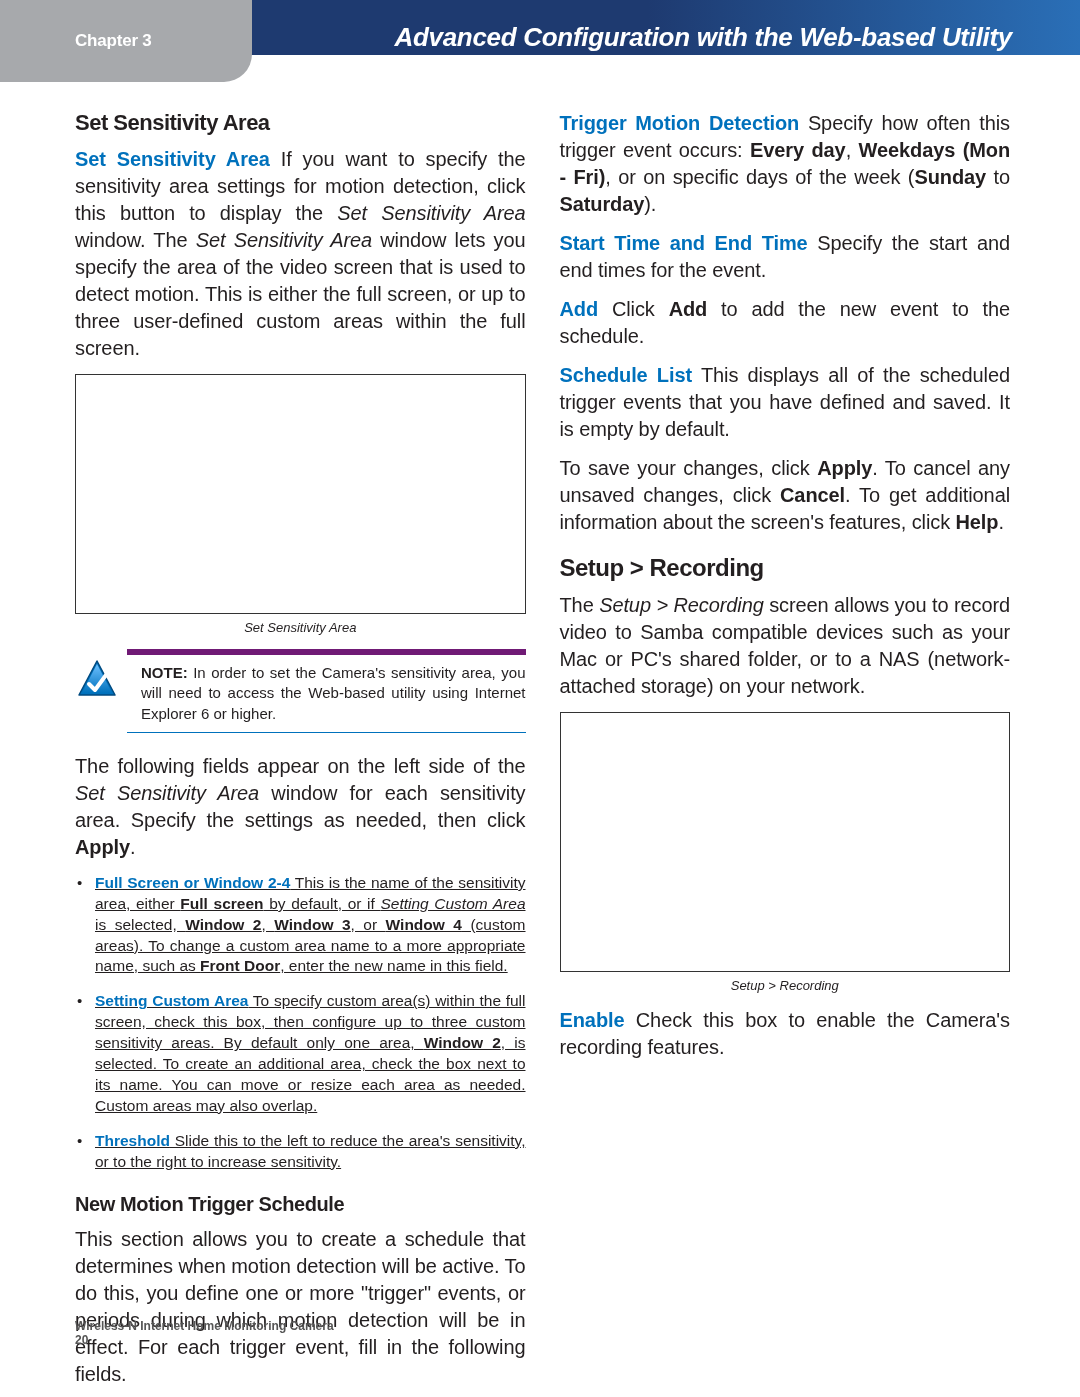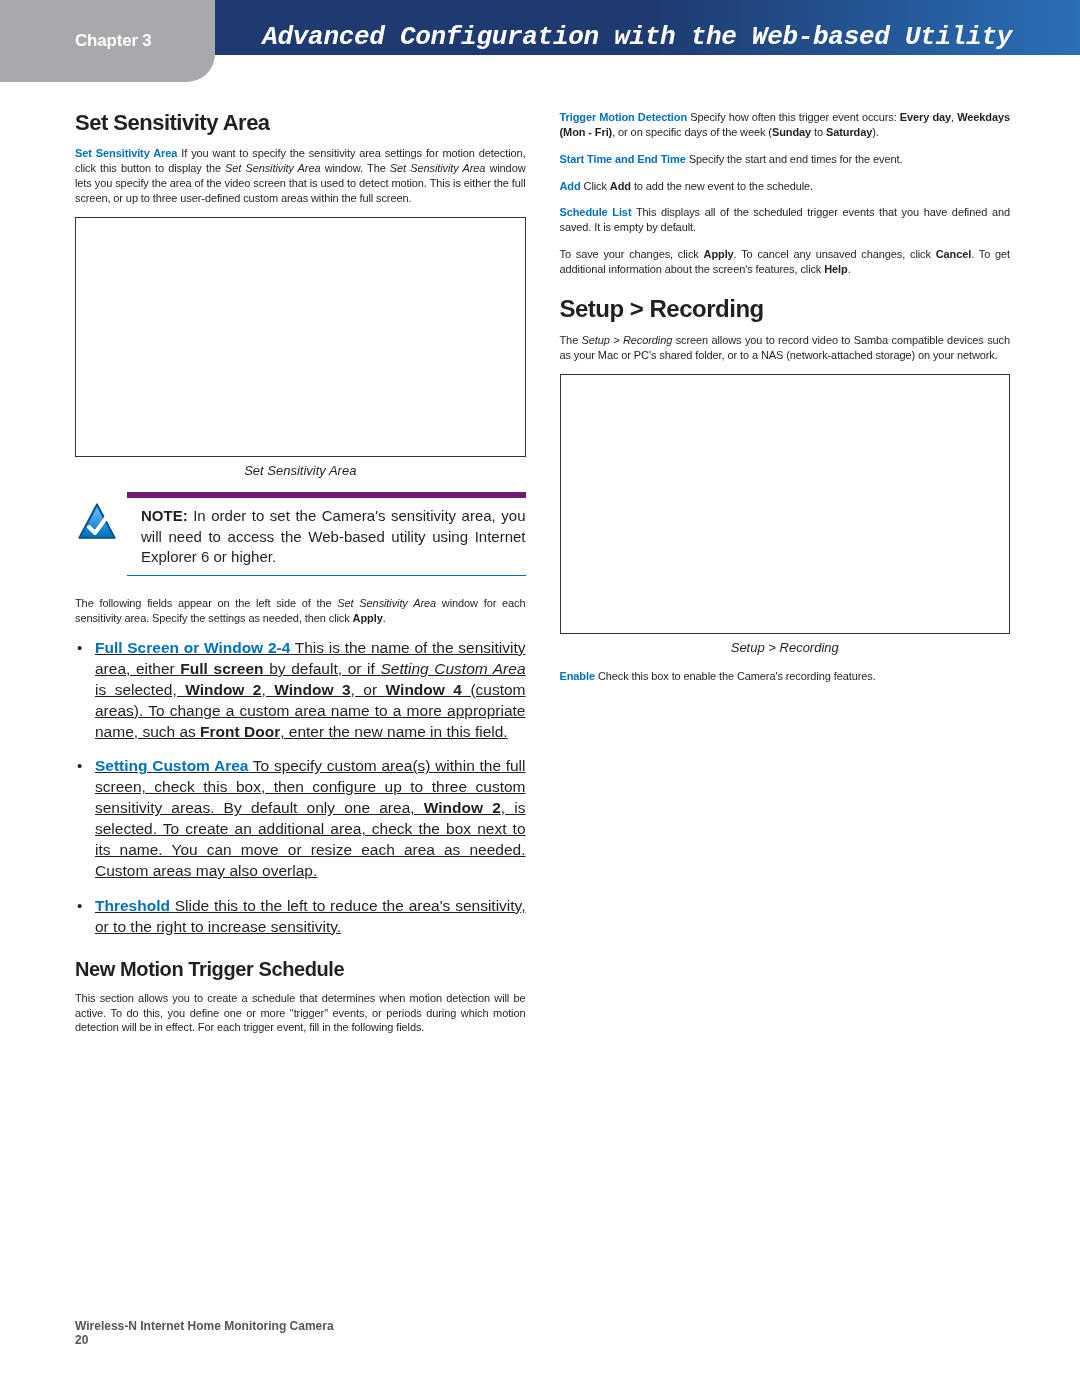--- a/index.html
+++ b/index.html
@@ -11,26 +11,25 @@
     width: 1080px;
     height: 1397px;
     position: relative;
   }
   
   .header-bar {
     position: relative;
     width: 100%;
     height: 55px;
     background: linear-gradient(to right, #1e3a70 0%, #1e3a70 60%, #2a6fb7 100%);
-    font-family: Liberation Mono, monospace;
   }
   .header-gray-tab {
     position: absolute;
     top: 0; left: 0;
-    width: 215px;
+    width: 252px;
     height: 82px;
     background: #a7a9ac;
     border-bottom-right-radius: 28px;
   }
   .chapter-label {
     position: absolute;
     top: 31px;
     left: 75px;
     color: #fff;
     font-weight: 700;
@@ -67,21 +66,21 @@
     letter-spacing: -0.5px;
     margin-bottom: 10px;
   }
   h3.subsection {
     font-size: 20px;
     font-weight: 700;
     letter-spacing: -0.4px;
     margin: 20px 0 10px;
   }
   p.body {
-    font-size: 11px;
+    font-size: 20px;
     line-height: 1.35;
     text-align: justify;
     margin-bottom: 12px;
     letter-spacing: -0.1px;
   }
   .term { color: #0071bc; font-weight: 700; }
   .bold { font-weight: 700; }
   .ital { font-style: italic; }
   .figure-box {
     border: 1px solid #333;

